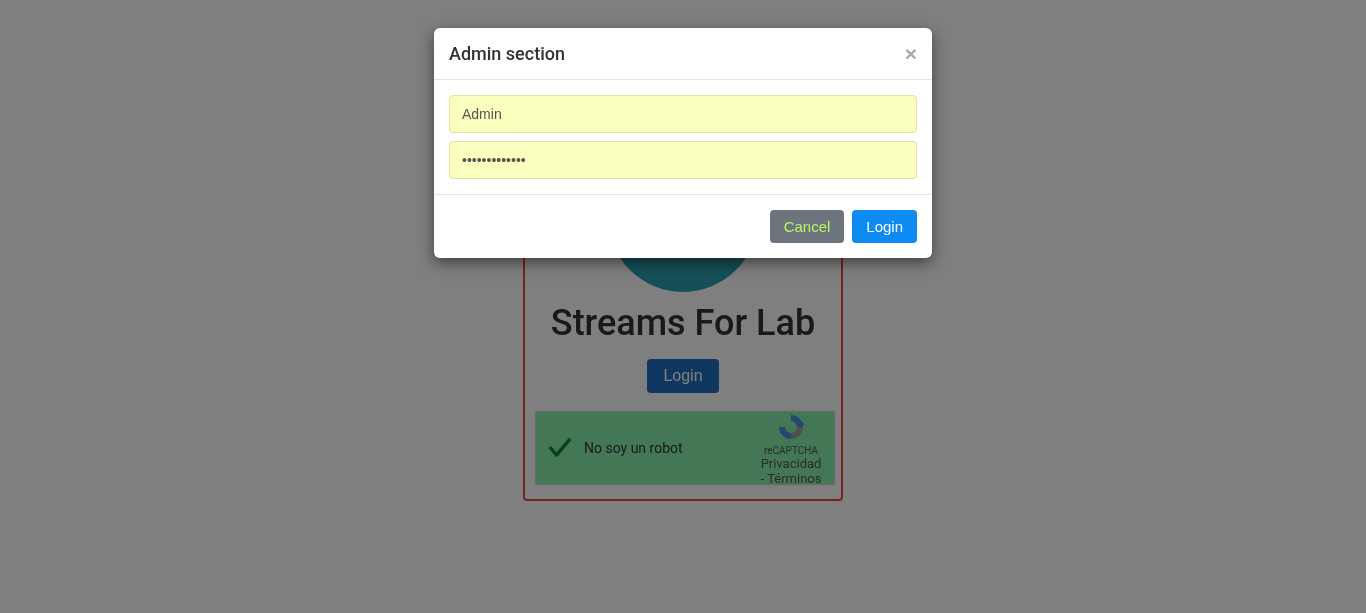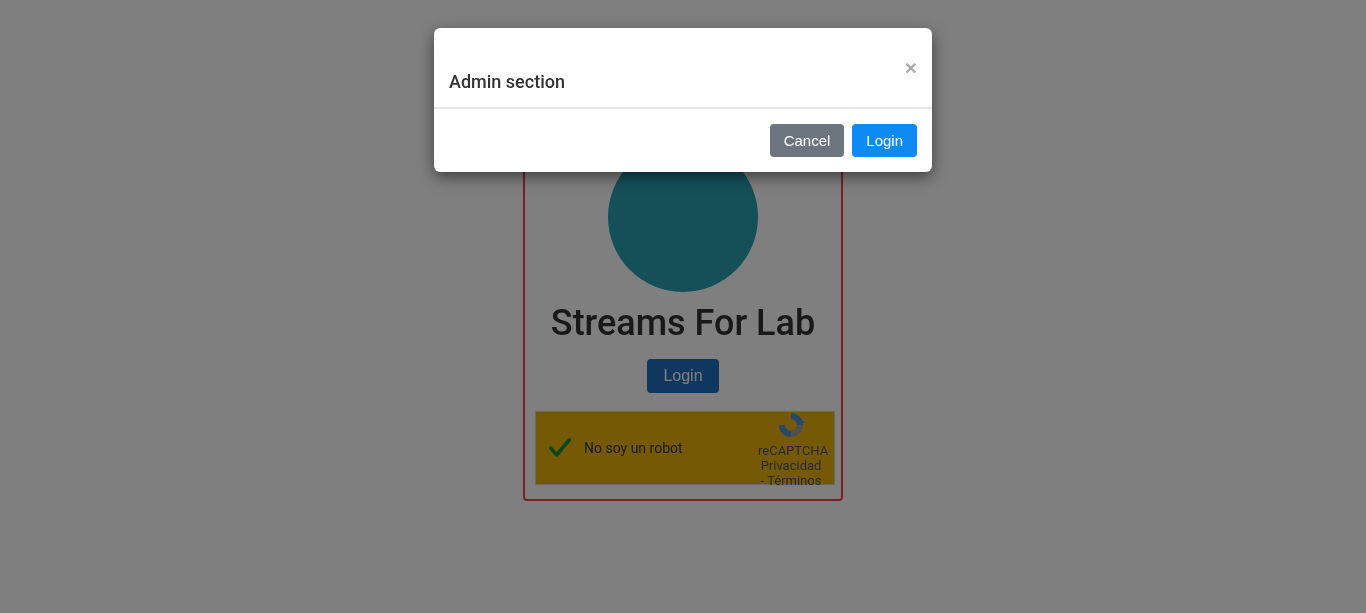--- a/index.html
+++ b/index.html
@@ -56,21 +56,21 @@
       padding: 8px 16px;
       font-size: 16px;
       border-radius: 4px;
       cursor: pointer;
     }
     .recaptcha-box {
       margin: 18px auto 0 auto;
       width: 300px;
       height: 74px;
       border: 1px solid #d3d3d3;
-      background: #eab308;
+      background: #86efac;
       display: flex;
       align-items: center;
       padding: 0 10px;
       box-shadow: 0 0 2px rgba(0,0,0,0.08);
     }
     .recaptcha-check {
       width: 28px;
       height: 28px;
       margin-right: 10px;
       display: flex;
@@ -86,21 +86,21 @@
     .recaptcha-logo {
       width: 66px;
       text-align: center;
     }
     .recaptcha-logo-icon {
       width: 32px;
       height: 32px;
       margin: 0 auto 2px auto;
     }
     .recaptcha-brand {
-      font-size: 13px;
+      font-size: 10px;
       color: #555;
     }
     .recaptcha-links {
       font-size: 13px;
       color: #555;
     }
     
     .modal {
       position: absolute;
       left: 50%;
@@ -116,21 +116,20 @@
       padding: 15px 15px;
       border-bottom: 1px solid #e5e5e5;
       display: flex;
       align-items: center;
       justify-content: space-between;
     }
     .modal-title {
       font-size: 18px;
       font-weight: 500;
       color: #333;
-      margin-top: 28px;
     }
     .modal-close {
       font-size: 21px;
       font-weight: 700;
       color: #aaa;
       background: none;
       border: none;
       cursor: pointer;
       line-height: 1;
     }
@@ -161,21 +160,21 @@
       display: inline-block;
       padding: 8px 14px;
       font-size: 15px;
       border-radius: 4px;
       border: none;
       cursor: pointer;
       margin-left: 4px;
     }
     .btn-cancel {
       background: #6c757d;
-      color: #ffffff;
+      color: #bef264;
     }
     .btn-login {
       background: #0d8bf2;
       color: #fff;
     }
   </style>
 </head>
 <body>
 
 <div class="main-card">
@@ -206,17 +205,21 @@
   </div>
 </div>
 
 <div class="backdrop"></div>
 
 <div class="modal">
   <div class="modal-header">
     <div class="modal-title">Admin section</div>
     <button class="modal-close">×</button>
   </div>
+  <div class="modal-body">
+    <input type="text" class="form-input" value="Admin" style="">
+    <input type="text" class="form-input" placeholder="Password" value="•••••••••••••" style="">
+  </div>
   <div class="modal-footer">
     <button class="btn btn-cancel">Cancel</button>
     <button class="btn btn-login">Login</button>
   </div>
 </div>
 
 </body></html>

